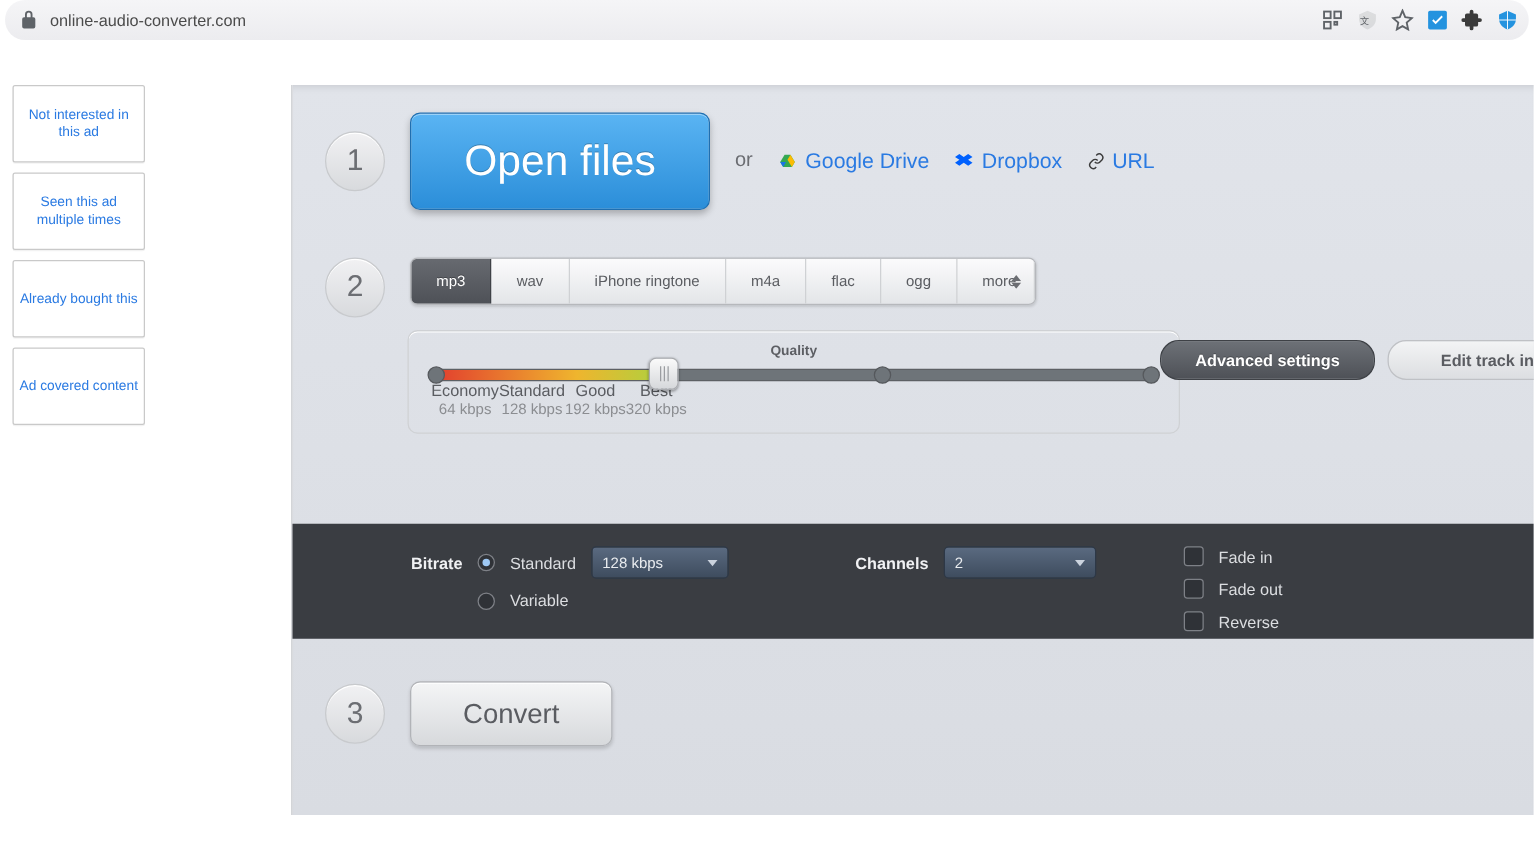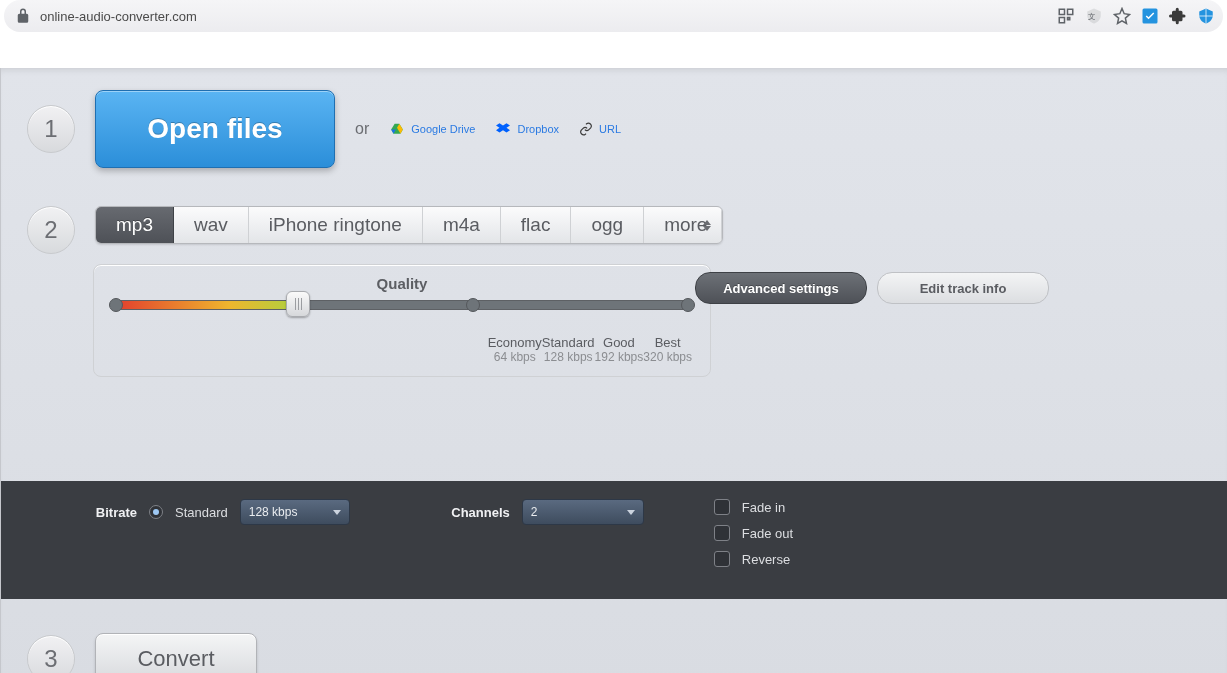--- a/index.html
+++ b/index.html
@@ -8,43 +8,43 @@
 .addr-right{position:absolute;right:8px;display:flex;align-items:center;gap:10px}
 .icn{width:18px;height:18px;display:inline-flex;align-items:center;justify-content:center;color:#5f6368}
 .icn svg{width:18px;height:18px}
 .blue{color:#2493df}
 .page{display:flex;gap:18px;padding-top:36px}
 .adcol{width:205px;padding-left:10px;display:flex;flex-direction:column;gap:8px}
 .adbtn{background:#fff;border:1px solid #c9c9c9;border-radius:2px;width:96px;height:52px;padding:4px;font-size:11px;color:#2a7ae2;text-align:center;display:flex;align-items:center;justify-content:center;line-height:1.3;box-shadow:0 1px 0 rgba(0,0,0,0.05);cursor:pointer}
 .main{flex:1;background:linear-gradient(#e1e4ea,#d9dce2);border-left:1px solid #c5c7cc;position:relative;min-height:584px;box-shadow:inset 0 6px 8px -6px rgba(0,0,0,0.15)}
 .stepnum{width:46px;height:46px;border-radius:50%;background:linear-gradient(#f1f1f3,#d8dadd);color:#6c6e73;font-size:24px;display:flex;align-items:center;justify-content:center;border:1px solid #c8cacd;box-shadow:inset 0 1px 0 #fff}
 .row1{display:flex;align-items:center;gap:20px;padding:22px 0 22px 26px}
-.open-btn{width:238px;height:76px;background:linear-gradient(#5ab4f3,#2b8ed9);border:1px solid #1f6fb1;border-radius:8px;color:#fff;font-size:28px;font-weight:bold;display:flex;align-items:center;justify-content:center;text-shadow:0 -1px 0 rgba(0,0,0,0.25);box-shadow:0 3px 6px rgba(0,0,0,0.25),inset 0 1px 0 rgba(255,255,255,0.4);cursor:pointer}
+.open-btn{width:238px;height:76px;background:linear-gradient(#5ab4f3,#2b8ed9);border:1px solid #1f6fb1;border-radius:8px;color:#fff;font-size:34px;font-weight:normal;display:flex;align-items:center;justify-content:center;text-shadow:0 -1px 0 rgba(0,0,0,0.25);box-shadow:0 3px 6px rgba(0,0,0,0.25),inset 0 1px 0 rgba(255,255,255,0.4);cursor:pointer}
 .or{color:#6b6d72}
-.cloudlink{display:inline-flex;align-items:center;gap:6px;font-size:11px;color:#2a7ae2;cursor:pointer}
+.cloudlink{display:inline-flex;align-items:center;gap:6px;font-size:17px;color:#2a7ae2;cursor:pointer}
 .row2{display:flex;align-items:flex-start;gap:20px;padding:16px 0 4px 26px}
 .fmtbar{display:flex;background:linear-gradient(#fbfbfc,#e3e5e8);border:1px solid #b6b8bc;border-radius:6px;height:36px;overflow:hidden;box-shadow:0 1px 2px rgba(0,0,0,0.12)}
-.fmt{padding:0 20px;display:flex;align-items:center;font-size:19px;color:#5a5c61;border-right:1px solid #cfd1d4;cursor:pointer}
+.fmt{padding:0 20px;display:flex;align-items:center;font-size:12px;color:#5a5c61;border-right:1px solid #cfd1d4;cursor:pointer}
 .fmt.active{background:linear-gradient(#676a70,#4e5157);color:#fff;text-shadow:0 -1px 0 rgba(0,0,0,0.3);border-right:1px solid #3f4247}
 .fmt.more{padding-right:14px;position:relative}
 .more-arrows{position:absolute;right:10px;display:flex;flex-direction:column;gap:1px}
 .quality-panel{margin:6px 0 0 92px;width:580px;background:transparent;border:1px solid #cfd1d4;border-radius:8px;padding:10px 18px 12px 18px;position:relative;box-shadow:inset 0 1px 0 #fff}
-.qlabel{text-align:center;color:#5c5e63;font-weight:bold;font-size:15px;margin-bottom:8px}
+.qlabel{text-align:center;color:#5c5e63;font-weight:bold;font-size:11px;margin-bottom:8px}
 .track{height:8px;border-radius:4px;background:linear-gradient(90deg,#e23c2e 0%,#efb52e 20%,#b8cd3c 30%,#6e7479 33%,#6e7479 100%);position:relative;border:1px solid #5d6064}
 .tick{position:absolute;top:-3px;width:12px;height:12px;border-radius:50%;background:#6e7479;border:1px solid #55585c}
 .handle{position:absolute;top:-10px;width:22px;height:24px;border-radius:6px;background:linear-gradient(#fafafa,#d6d8db);border:1px solid #a9abaf;box-shadow:0 1px 2px rgba(0,0,0,0.3);cursor:grab;display:flex;align-items:center;justify-content:center;gap:2px}
 .handle span{width:1px;height:12px;background:#9b9da1}
-.ticklabels{display:flex;justify-content:flex-end;margin-top:25px}
+.ticklabels{display:flex;justify-content:flex-start;margin-top:0}
 .tl{color:#5a5c61;font-size:13px;text-align:center}
 .tl .sub{color:#8b8d91;font-size:12px}
 .side-btns{position:absolute;left:694px;top:204px;display:flex;flex-direction:row;gap:10px}
 .pill{width:170px;height:30px;border-radius:15px;font-size:13px;font-weight:bold;display:flex;align-items:center;justify-content:center;border:1px solid;cursor:pointer}
 .pill.dark{background:linear-gradient(#6d7177,#4e5157);color:#fff;border-color:#3e4146;text-shadow:0 -1px 0 rgba(0,0,0,0.3)}
 .pill.light{background:linear-gradient(#f3f4f5,#dcdee1);color:#5a5c61;border-color:#bfc1c5}
-.adv{background:#3a3d42;margin-top:104px;padding:18px 0 32px 50px;display:flex;gap:70px;color:#dcdee1;font-size:13px}
+.adv{background:#3a3d42;margin-top:72px;padding:18px 0 6px 50px;display:flex;gap:70px;color:#dcdee1;font-size:13px}
 .advcol{display:flex;flex-direction:column;gap:10px}
 .advrow{display:flex;align-items:center;gap:12px}
 .advlabel{font-weight:bold;color:#f0f1f3;width:86px;text-align:right}
 .radio{width:12px;height:12px;border-radius:50%;border:1px solid #7e8187;display:inline-flex;align-items:center;justify-content:center;background:#2f3237;cursor:pointer}
 .radio.on::after{content:"";width:6px;height:6px;border-radius:50%;background:#9ec8f4}
 .sel{background:linear-gradient(#5a6a80,#3e4c5e);border:1px solid #2d3847;border-radius:4px;height:24px;padding:0 26px 0 8px;color:#e9ecef;display:inline-flex;align-items:center;position:relative;min-width:74px;cursor:pointer;font-size:12px}
 .sel::after{content:"";position:absolute;right:8px;top:10px;border-left:4px solid transparent;border-right:4px solid transparent;border-top:5px solid #cbd3de}
 .chk{width:14px;height:14px;border-radius:3px;background:#2f3237;border:1px solid #7e8187;cursor:pointer}
 .row3{display:flex;align-items:center;gap:20px;padding:34px 0 0 26px}
 .convert-btn{width:160px;height:50px;background:linear-gradient(#f4f5f6,#d7d9dc);border:1px solid #b1b3b7;border-radius:8px;font-size:22px;font-weight:normal;color:#5a5c61;display:flex;align-items:center;justify-content:center;box-shadow:0 2px 3px rgba(0,0,0,0.15),inset 0 1px 0 #fff;cursor:pointer}
@@ -96,20 +96,26 @@
         <svg viewBox="0 0 24 24" fill="#2493df">
           <path d="M12 2 3 6v5c0 5 3.8 9.7 9 11 5.2-1.3 9-6 9-11V6l-9-4z"></path>
           <path d="M12 2v20" stroke="#fff" stroke-width="1"></path>
           <path d="M3 12h18" stroke="#fff" stroke-width="1"></path>
         </svg>
       </span>
   </div>
 </div>
 
 <div class="page">
+  <div class="adcol">
+    <div class="adbtn">Not interested in this ad</div>
+    <div class="adbtn">Seen this ad multiple times</div>
+    <div class="adbtn">Already bought this</div>
+    <div class="adbtn">Ad covered content</div>
+  </div>
 
   <div class="main">
 
     <div class="row1">
       <div class="stepnum">1</div>
       <div class="open-btn">Open files</div>
       <span class="or">or</span>
       <span class="cloudlink">
         <svg width="16" height="14" viewBox="0 0 24 24">
             <path d="M8 3h8l6 10-4 7H6l-4-7z" fill="#34a853"></path>
@@ -194,20 +200,25 @@
     </div>
 
     <div class="adv">
       <div class="advcol">
         <div class="advrow">
           <span class="advlabel">Bitrate</span>
           <span class="radio on"></span>
           <span>Standard</span>
           <span class="sel">128 kbps</span>
         </div>
+        <div class="advrow">
+          <span class="advlabel"></span>
+          <span class="radio"></span>
+          <span>Variable</span>
+        </div>
       </div>
       <div class="advcol">
         <div class="advrow">
           <span class="advlabel" style="width:90px">Channels</span>
           <span class="sel" style="min-width:86px">2</span>
         </div>
       </div>
       <div class="advcol">
         <div class="advrow">
             <span class="chk"></span>

